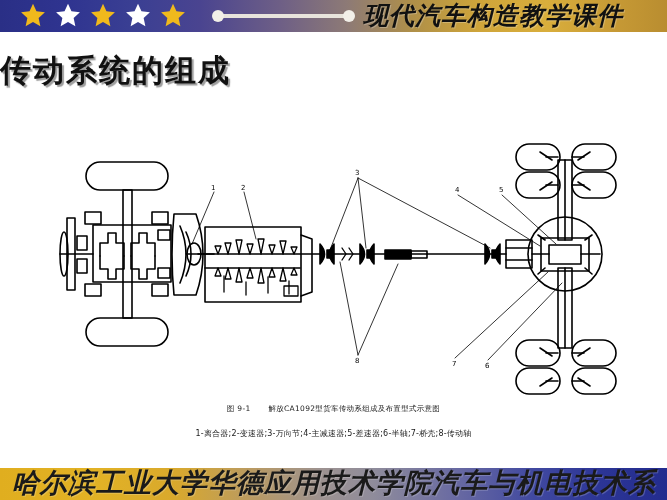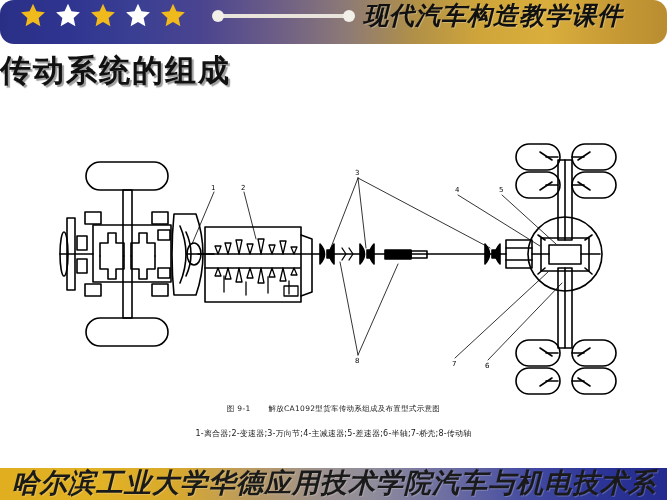--- a/index.html
+++ b/index.html
@@ -13,35 +13,34 @@
     overflow: hidden;
     font-family: "DejaVu Sans", "Liberation Sans", sans-serif;
     position: relative;
   }
 
   
   .top-banner {
     position: absolute;
     left: 0; top: 0;
     width: 667px;
-    height: 44px;
+    height: 32px;
     background: linear-gradient(to right,
         #2a2f86 0%,
         #2f3490 10%,
         #3a3f93 20%,
         #4a4490 30%,
         #6e5f86 42%,
         #8d7a76 52%,
         #b09048 62%,
         #cfa53a 72%,
         #d9ae3c 82%,
         #c79a35 92%,
         #b98d30 100%);
     overflow: hidden;
-    border-radius: 14px;
   }
   .stars {
     position: absolute;
     left: 20px; top: 2px;
     display: flex;
     align-items: center;
     gap: 9px;
   }
   .star {
     width: 26px;

